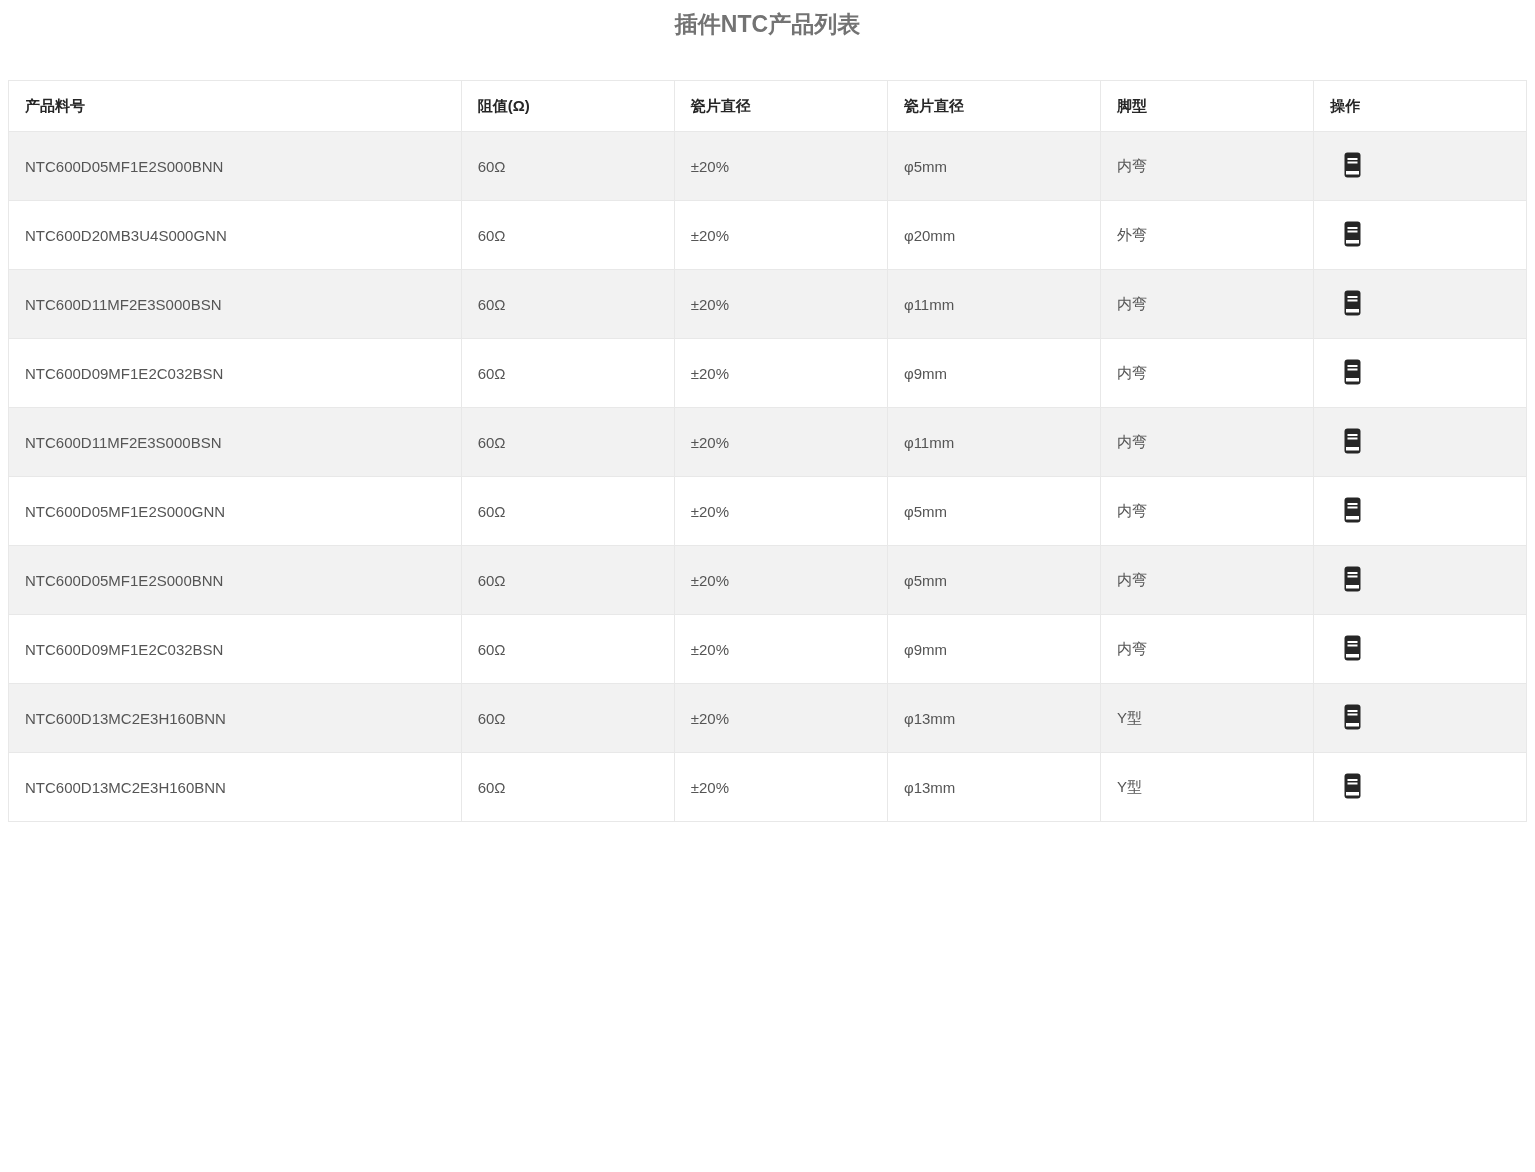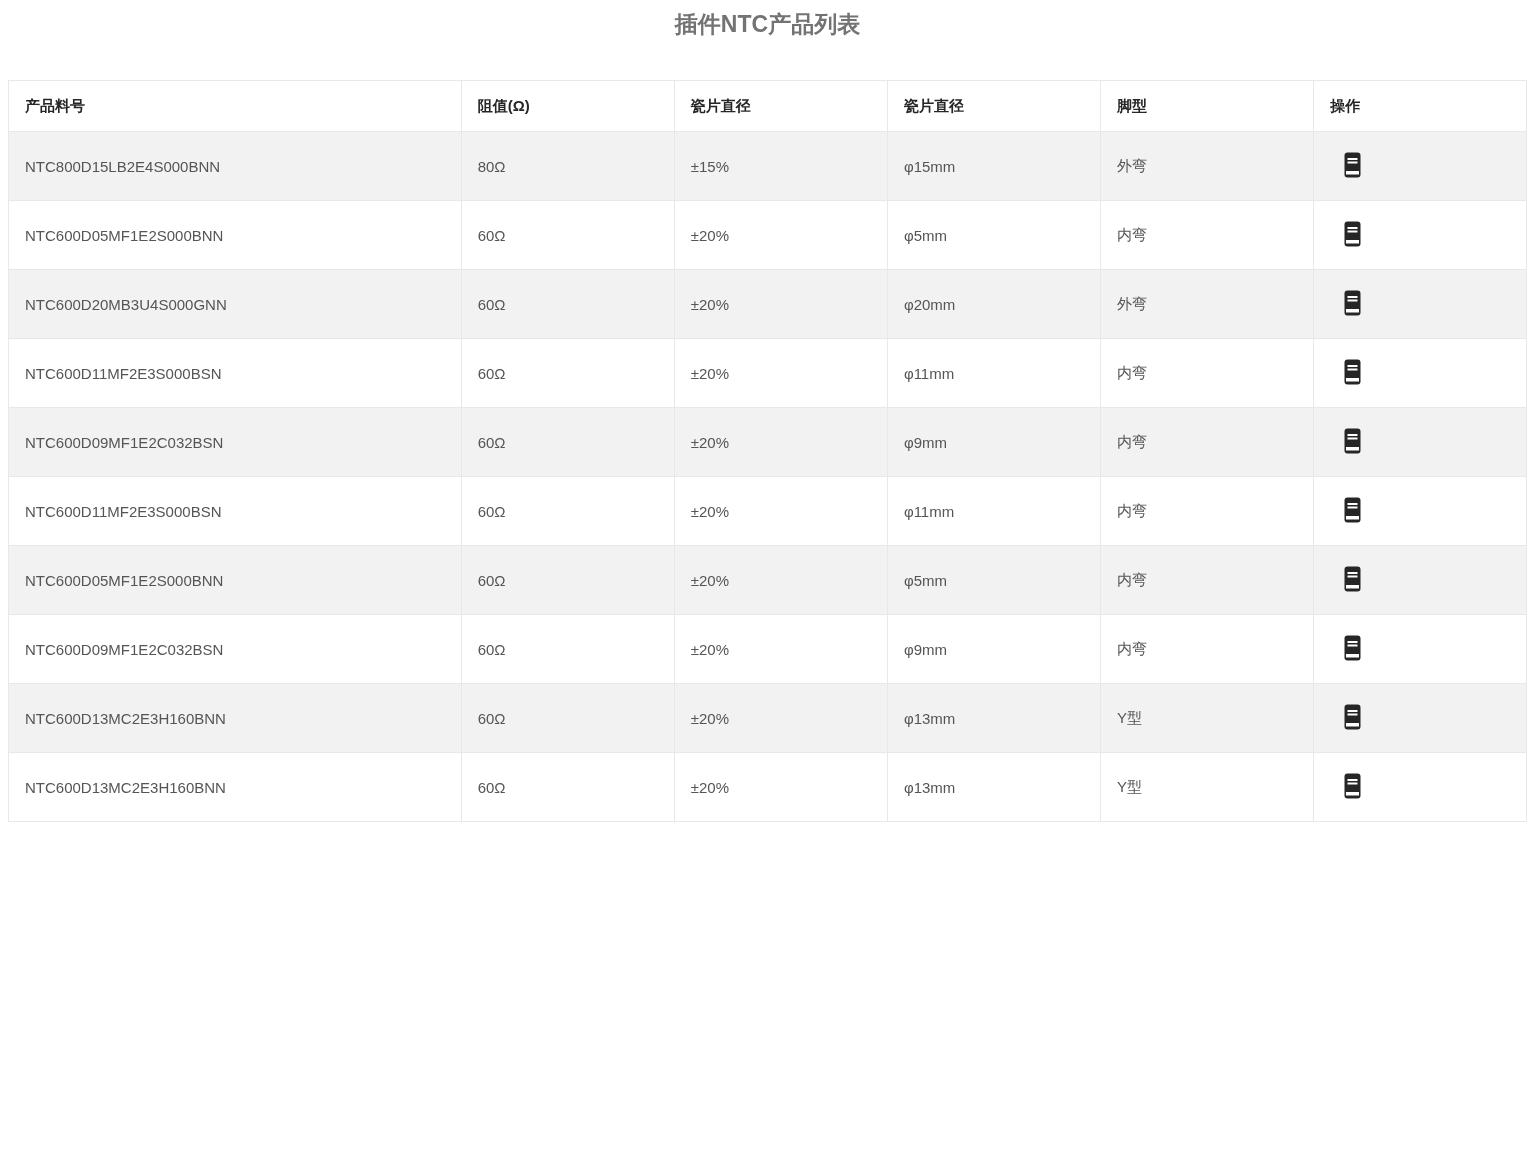--- a/index.html
+++ b/index.html
@@ -82,37 +82,20 @@
     <tr>
       <th>产品料号</th>
       <th>阻值(Ω)</th>
       <th>瓷片直径</th>
       <th>瓷片直径</th>
       <th>脚型</th>
       <th>操作</th>
     </tr>
   </thead>
   <tbody id="table-body">
-  <tr class="data-row">
-    <td>NTC800D15LB2E4S000BNN</td>
-    <td>80Ω</td>
-    <td>±15%</td>
-    <td>φ15mm</td>
-    <td>外弯</td>
-    <td>
-      <button class="action-btn" type="button">
-        <svg width="17" height="26" viewBox="0 0 17 26" xmlns="http://www.w3.org/2000/svg" aria-hidden="true">
-          <rect x="0.5" y="0.5" width="16" height="25" rx="3" fill="#262626"></rect>
-          <rect x="3.5" y="6" width="10" height="2" fill="#ffffff"></rect>
-          <rect x="3.5" y="9.5" width="10" height="2" fill="#ffffff"></rect>
-          <rect x="2" y="19" width="13" height="3.5" fill="#ffffff"></rect>
-        </svg>
-      </button>
-    </td>
-  </tr>
 
   <tr class="data-row">
     <td>NTC600D05MF1E2S000BNN</td>
     <td>60Ω</td>
     <td>±20%</td>
     <td>φ5mm</td>
     <td>内弯</td>
     <td>
       <button class="action-btn" type="button">
         <svg width="17" height="26" viewBox="0 0 17 26" xmlns="http://www.w3.org/2000/svg" aria-hidden="true">
@@ -192,20 +175,37 @@
         <svg width="17" height="26" viewBox="0 0 17 26" xmlns="http://www.w3.org/2000/svg" aria-hidden="true">
           <rect x="0.5" y="0.5" width="16" height="25" rx="3" fill="#262626"></rect>
           <rect x="3.5" y="6" width="10" height="2" fill="#ffffff"></rect>
           <rect x="3.5" y="9.5" width="10" height="2" fill="#ffffff"></rect>
           <rect x="2" y="19" width="13" height="3.5" fill="#ffffff"></rect>
         </svg>
       </button>
     </td>
   </tr>
 
+  <tr class="data-row">
+    <td>NTC600D05MF1E2S000GNN</td>
+    <td>60Ω</td>
+    <td>±20%</td>
+    <td>φ5mm</td>
+    <td>内弯</td>
+    <td>
+      <button class="action-btn" type="button">
+        <svg width="17" height="26" viewBox="0 0 17 26" xmlns="http://www.w3.org/2000/svg" aria-hidden="true">
+          <rect x="0.5" y="0.5" width="16" height="25" rx="3" fill="#262626"></rect>
+          <rect x="3.5" y="6" width="10" height="2" fill="#ffffff"></rect>
+          <rect x="3.5" y="9.5" width="10" height="2" fill="#ffffff"></rect>
+          <rect x="2" y="19" width="13" height="3.5" fill="#ffffff"></rect>
+        </svg>
+      </button>
+    </td>
+  </tr>
 
 
   <tr class="data-row">
     <td>NTC600D05MF1E2S000BNN</td>
     <td>60Ω</td>
     <td>±20%</td>
     <td>φ5mm</td>
     <td>内弯</td>
     <td>
       <button class="action-btn" type="button">

